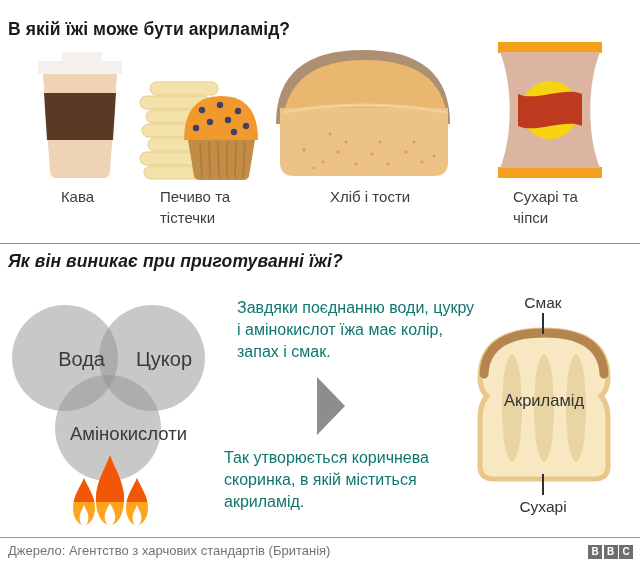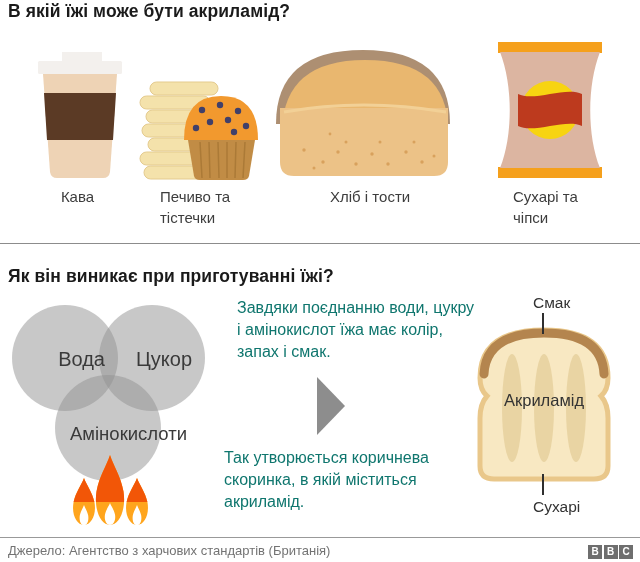--- a/index.html
+++ b/index.html
@@ -5,34 +5,34 @@
   html,body{margin:0;padding:0;background:#fff;}
   .canvas{position:relative;width:640px;height:562px;background:#ffffff;overflow:hidden;
           font-family:"Liberation Sans","DejaVu Sans",sans-serif;}
   .abs{position:absolute;}
   .title{font-size:17.5px;font-weight:bold;color:#1a1a1a;letter-spacing:0.1px;}
   .food-label{font-size:15px;line-height:21px;color:#3d3d3d;}
   .para{font-size:16px;line-height:22px;color:#0f766e;}
   .divider{height:1px;background:#8c8c8c;left:0;width:640px;}
   .venn-label{color:#3a3a3a;text-align:right;}
   .pointer-line{width:1.5px;background:#2f2f2f;}
-  .toast-label{font-size:15.5px;color:#333333;text-align:left;margin-left:30px;}
+  .toast-label{font-size:15.5px;color:#333333;text-align:center;}
   .arrow-right{width:0;height:0;border-top:29px solid transparent;border-bottom:29px solid transparent;border-left:28px solid #8d8d8d;}
   .source{font-size:13px;color:#737373;}
   .bbc{display:flex;gap:1.5px;}
   .bbc span{display:inline-block;width:14px;height:14px;background:#6e6e6e;color:#ffffff;
             font-size:10px;font-weight:bold;text-align:center;line-height:14px;}
   .center{text-align:center;}
 </style>
 </head>
 <body>
 
 <div class="canvas">
 
-  <div class="abs title" style="left:8px;top:1px;">В якій їжі може бути акриламід?</div>
+  <div class="abs title" style="left:8px;top:19px;">В якій їжі може бути акриламід?</div>
 
   <svg class="abs" style="left:33px;top:52px;" width="92" height="126" viewBox="0 0 92 126">
     <rect x="29" y="0" width="40" height="9" fill="#f3f0ed"></rect>
     <rect x="5" y="9" width="84" height="13" rx="1.5" fill="#f3f0ed"></rect>
     <path d="M10,22 L84,22 L77,120 Q76,126 70,126 L24,126 Q18,126 17,120 Z" fill="#eed3b5"></path>
     <path d="M11,41 L83,41 L80,88 L14,88 Z" fill="#5b3a25"></path>
   </svg>
 
   <svg class="abs" style="left:136px;top:76px;" width="128" height="106" viewBox="0 0 128 106">
     <g>
@@ -99,21 +99,21 @@
     <path d="M26,54 C42,62 74,46 90,54 L90,86 C74,78 42,94 26,86 Z" fill="#bd3a1e"></path>
   </svg>
 
   <div class="abs food-label center" style="left:35px;top:186px;width:85px;">Кава</div>
   <div class="abs food-label" style="left:160px;top:186px;width:95px;">Печиво та тістечки</div>
   <div class="abs food-label" style="left:330px;top:186px;width:130px;white-space:nowrap;">Хліб і тости</div>
   <div class="abs food-label" style="left:513px;top:186px;width:90px;">Сухарі та чіпси</div>
 
   <div class="abs divider" style="top:243px;"></div>
 
-  <div class="abs title" style="left:8px;top:266px;">Як він виникає при приготуванні їжі?</div>
+  <div class="abs title" style="left:8px;top:251px;font-style:italic;">Як він виникає при приготуванні їжі?</div>
 
   <svg class="abs" style="left:8px;top:292px;" width="212" height="242" viewBox="0 0 212 242">
     <defs>
       <path id="flame" d="M0,0 C2.5,7 8,14 10,24 C12,36 7,46 0,46 C-7,46 -12,36 -10,24 C-8,14 -2.5,7 0,0 Z"></path>
       <clipPath id="flameTopClip">
           <rect x="0" y="0" width="212" height="210"></rect>
         </clipPath>
     </defs>
     <g fill="#919191" fill-opacity="0.5">
       <circle cx="57" cy="66" r="53"></circle>

